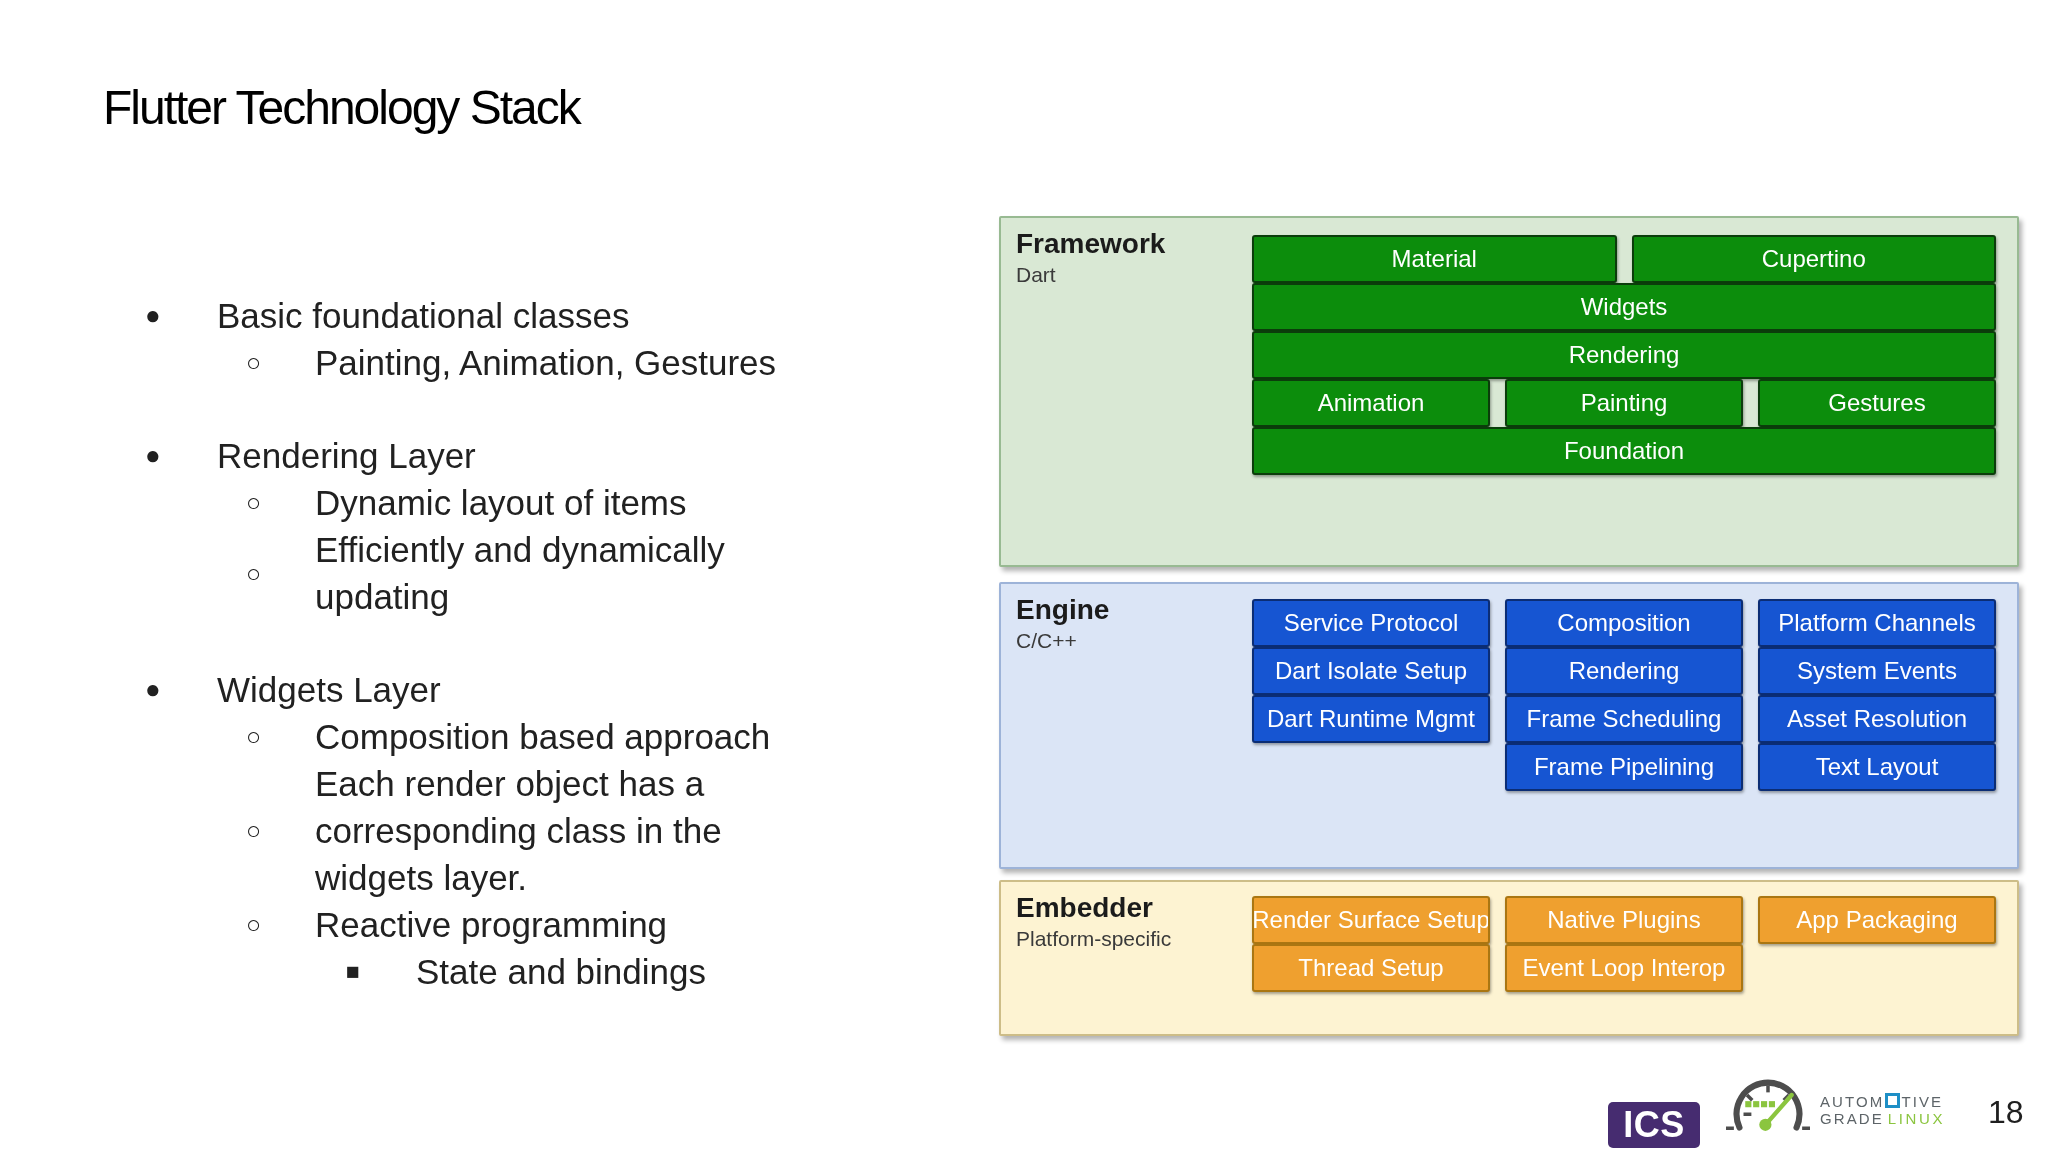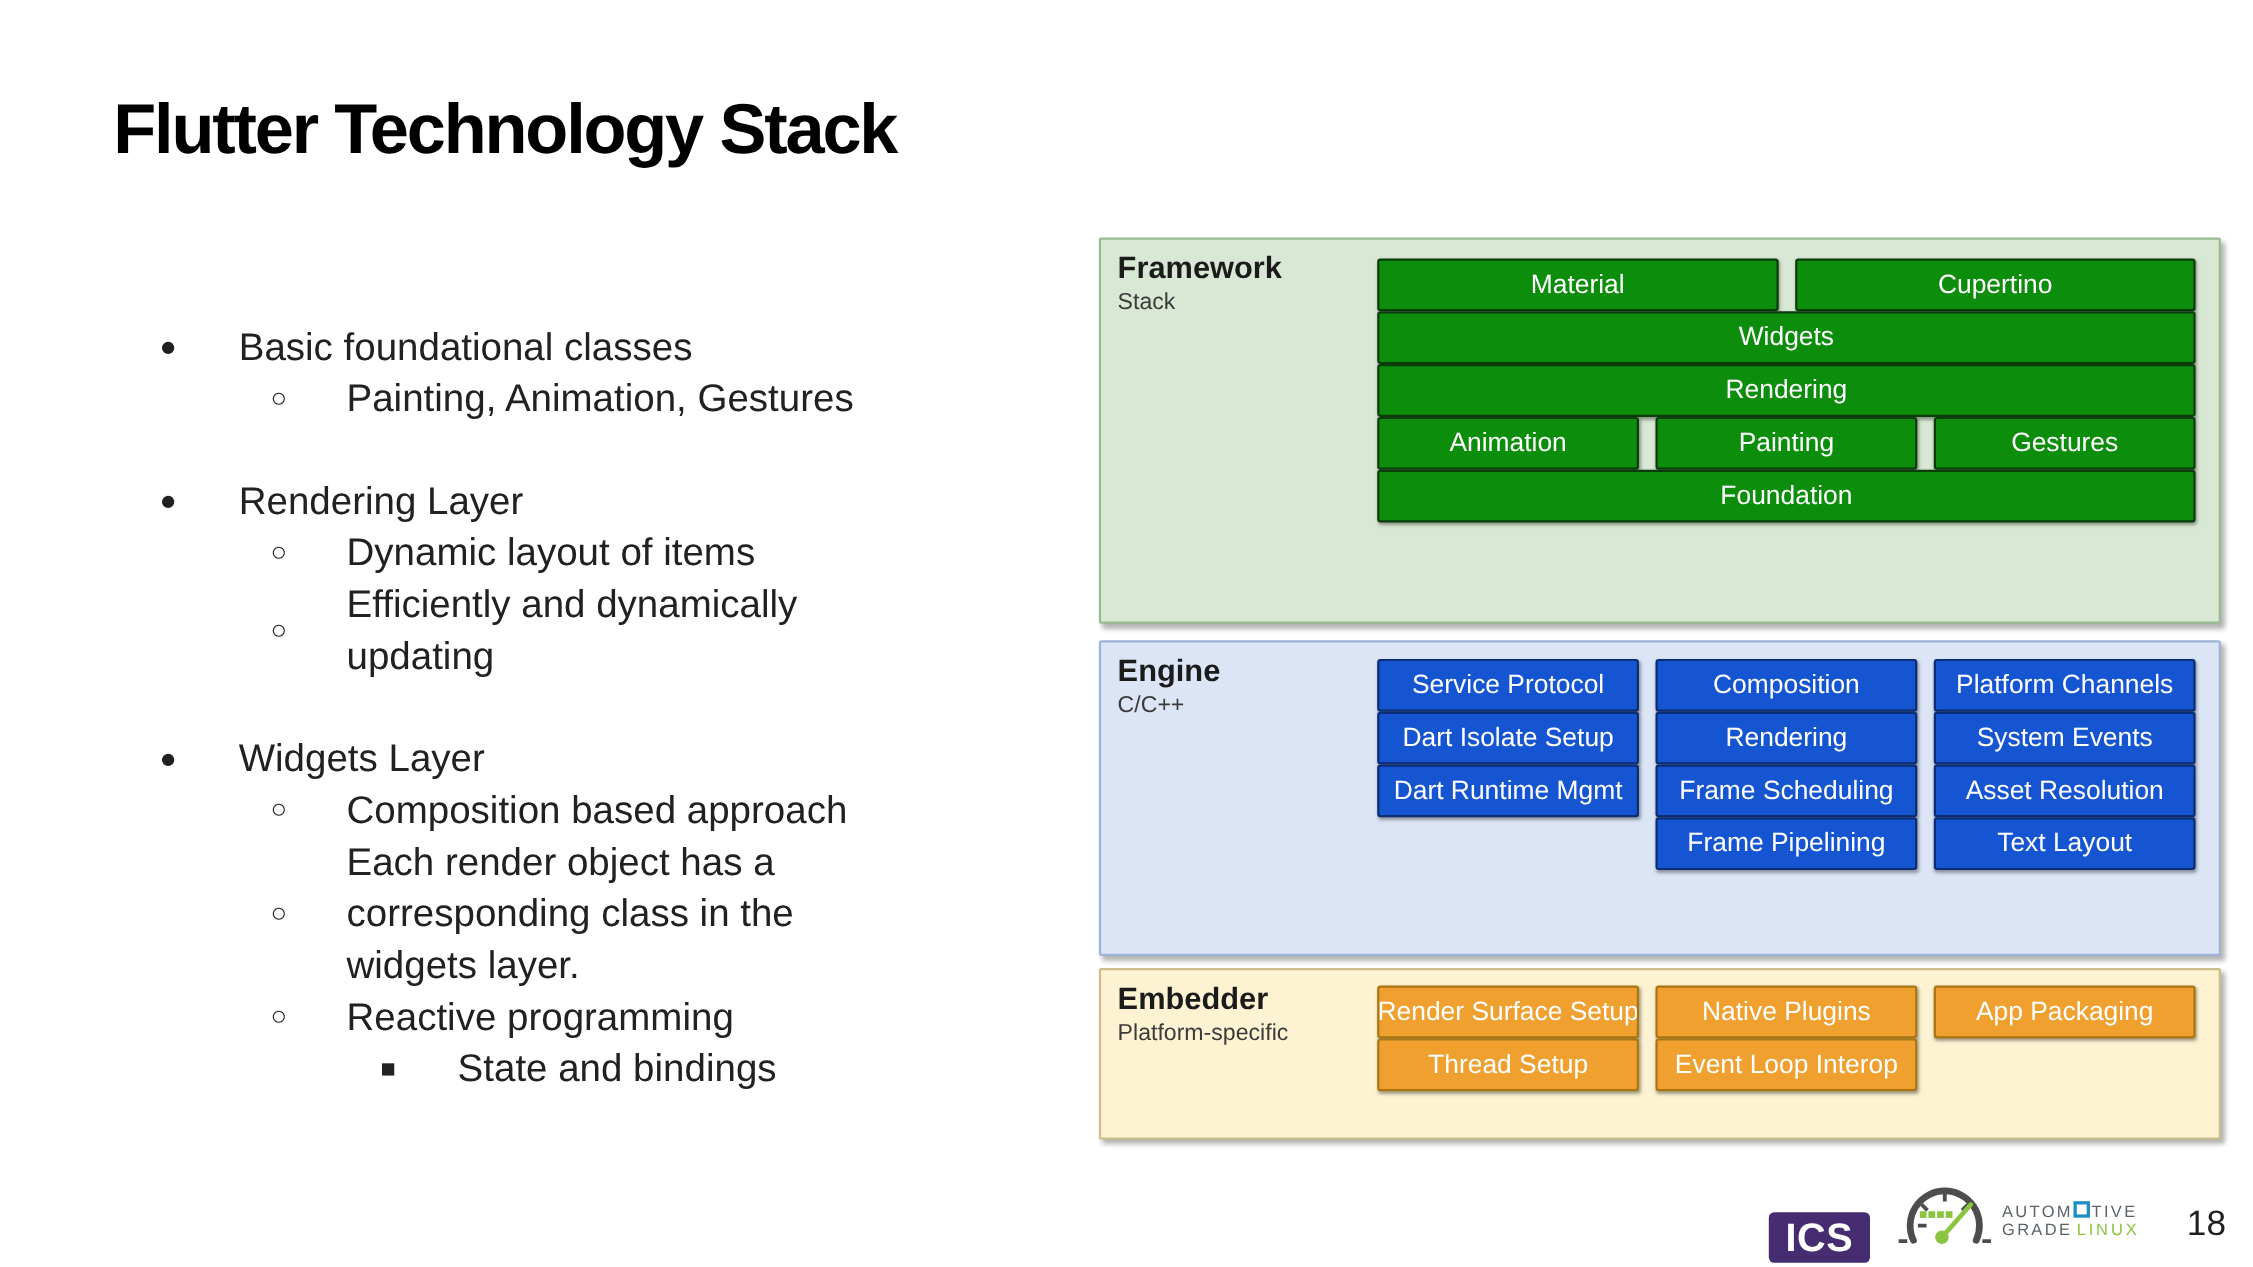--- a/index.html
+++ b/index.html
@@ -1,20 +1,20 @@
 <!DOCTYPE html>
 <html style="--framework-bg: #d9e8d4; --framework-border: #98ba92; --green-fill: #0c8d0c; --green-border: #0b3d0b; --engine-bg: #dbe5f6; --engine-border: #9db3d8; --blue-fill: #1655d2; --blue-border: #0b2d75; --embedder-bg: #fdf3d2; --embedder-border: #cdbd88; --orange-fill: #efa02f; --orange-border: #aa7612; --ics-purple: #462c70; --agl-gray: #5d6468; --agl-green: #8bc53f; --agl-blue: #1e8fc6;"><head>
 <meta charset="utf-8">
 <style>
   html,body{margin:0;padding:0;background:#ffffff;}
   .slide{position:relative;width:2048px;height:1152px;background:#ffffff;overflow:hidden;
          font-family:"Liberation Sans",sans-serif;color:#212121;}
 
   
-  .title{position:absolute;left:103px;top:80px;font-size:64px;font-weight:bold;
+  .title{position:absolute;left:103px;top:80px;font-size:48px;font-weight:normal;
          letter-spacing:-2px;color:#000;white-space:nowrap;}
 
   
   .bullets{position:absolute;left:145px;top:292px;width:690px;
            font-size:35px;line-height:47px;color:#212121;}
   .li{display:flex;align-items:center;}
   .li .mk{flex:0 0 72px;color:#212121;}
   .l1 .mk{font-size:26px;}
   .l2{margin-left:101px;}
   .l2 .mk{flex:0 0 69px;font-size:25px;}
@@ -113,21 +113,21 @@
     </div>
     <div class="li l3">
       <span class="mk"></span>
       <span class="li-text">State and bindings</span>
     </div>
   </div>
 
   <div class="layer framework">
     <div class="layer-label">
       <div class="layer-title">Framework</div>
-      <div class="layer-sub">Stack</div>
+      <div class="layer-sub">Dart</div>
     </div>
     <div class="rows fw-rows">
       <div class="row cols2">
         <div class="blk g">Material</div>
         <div class="blk g">Cupertino</div>
       </div>
       <div class="row cols1">
         <div class="blk g">Widgets</div>
       </div>
       <div class="row cols1">

